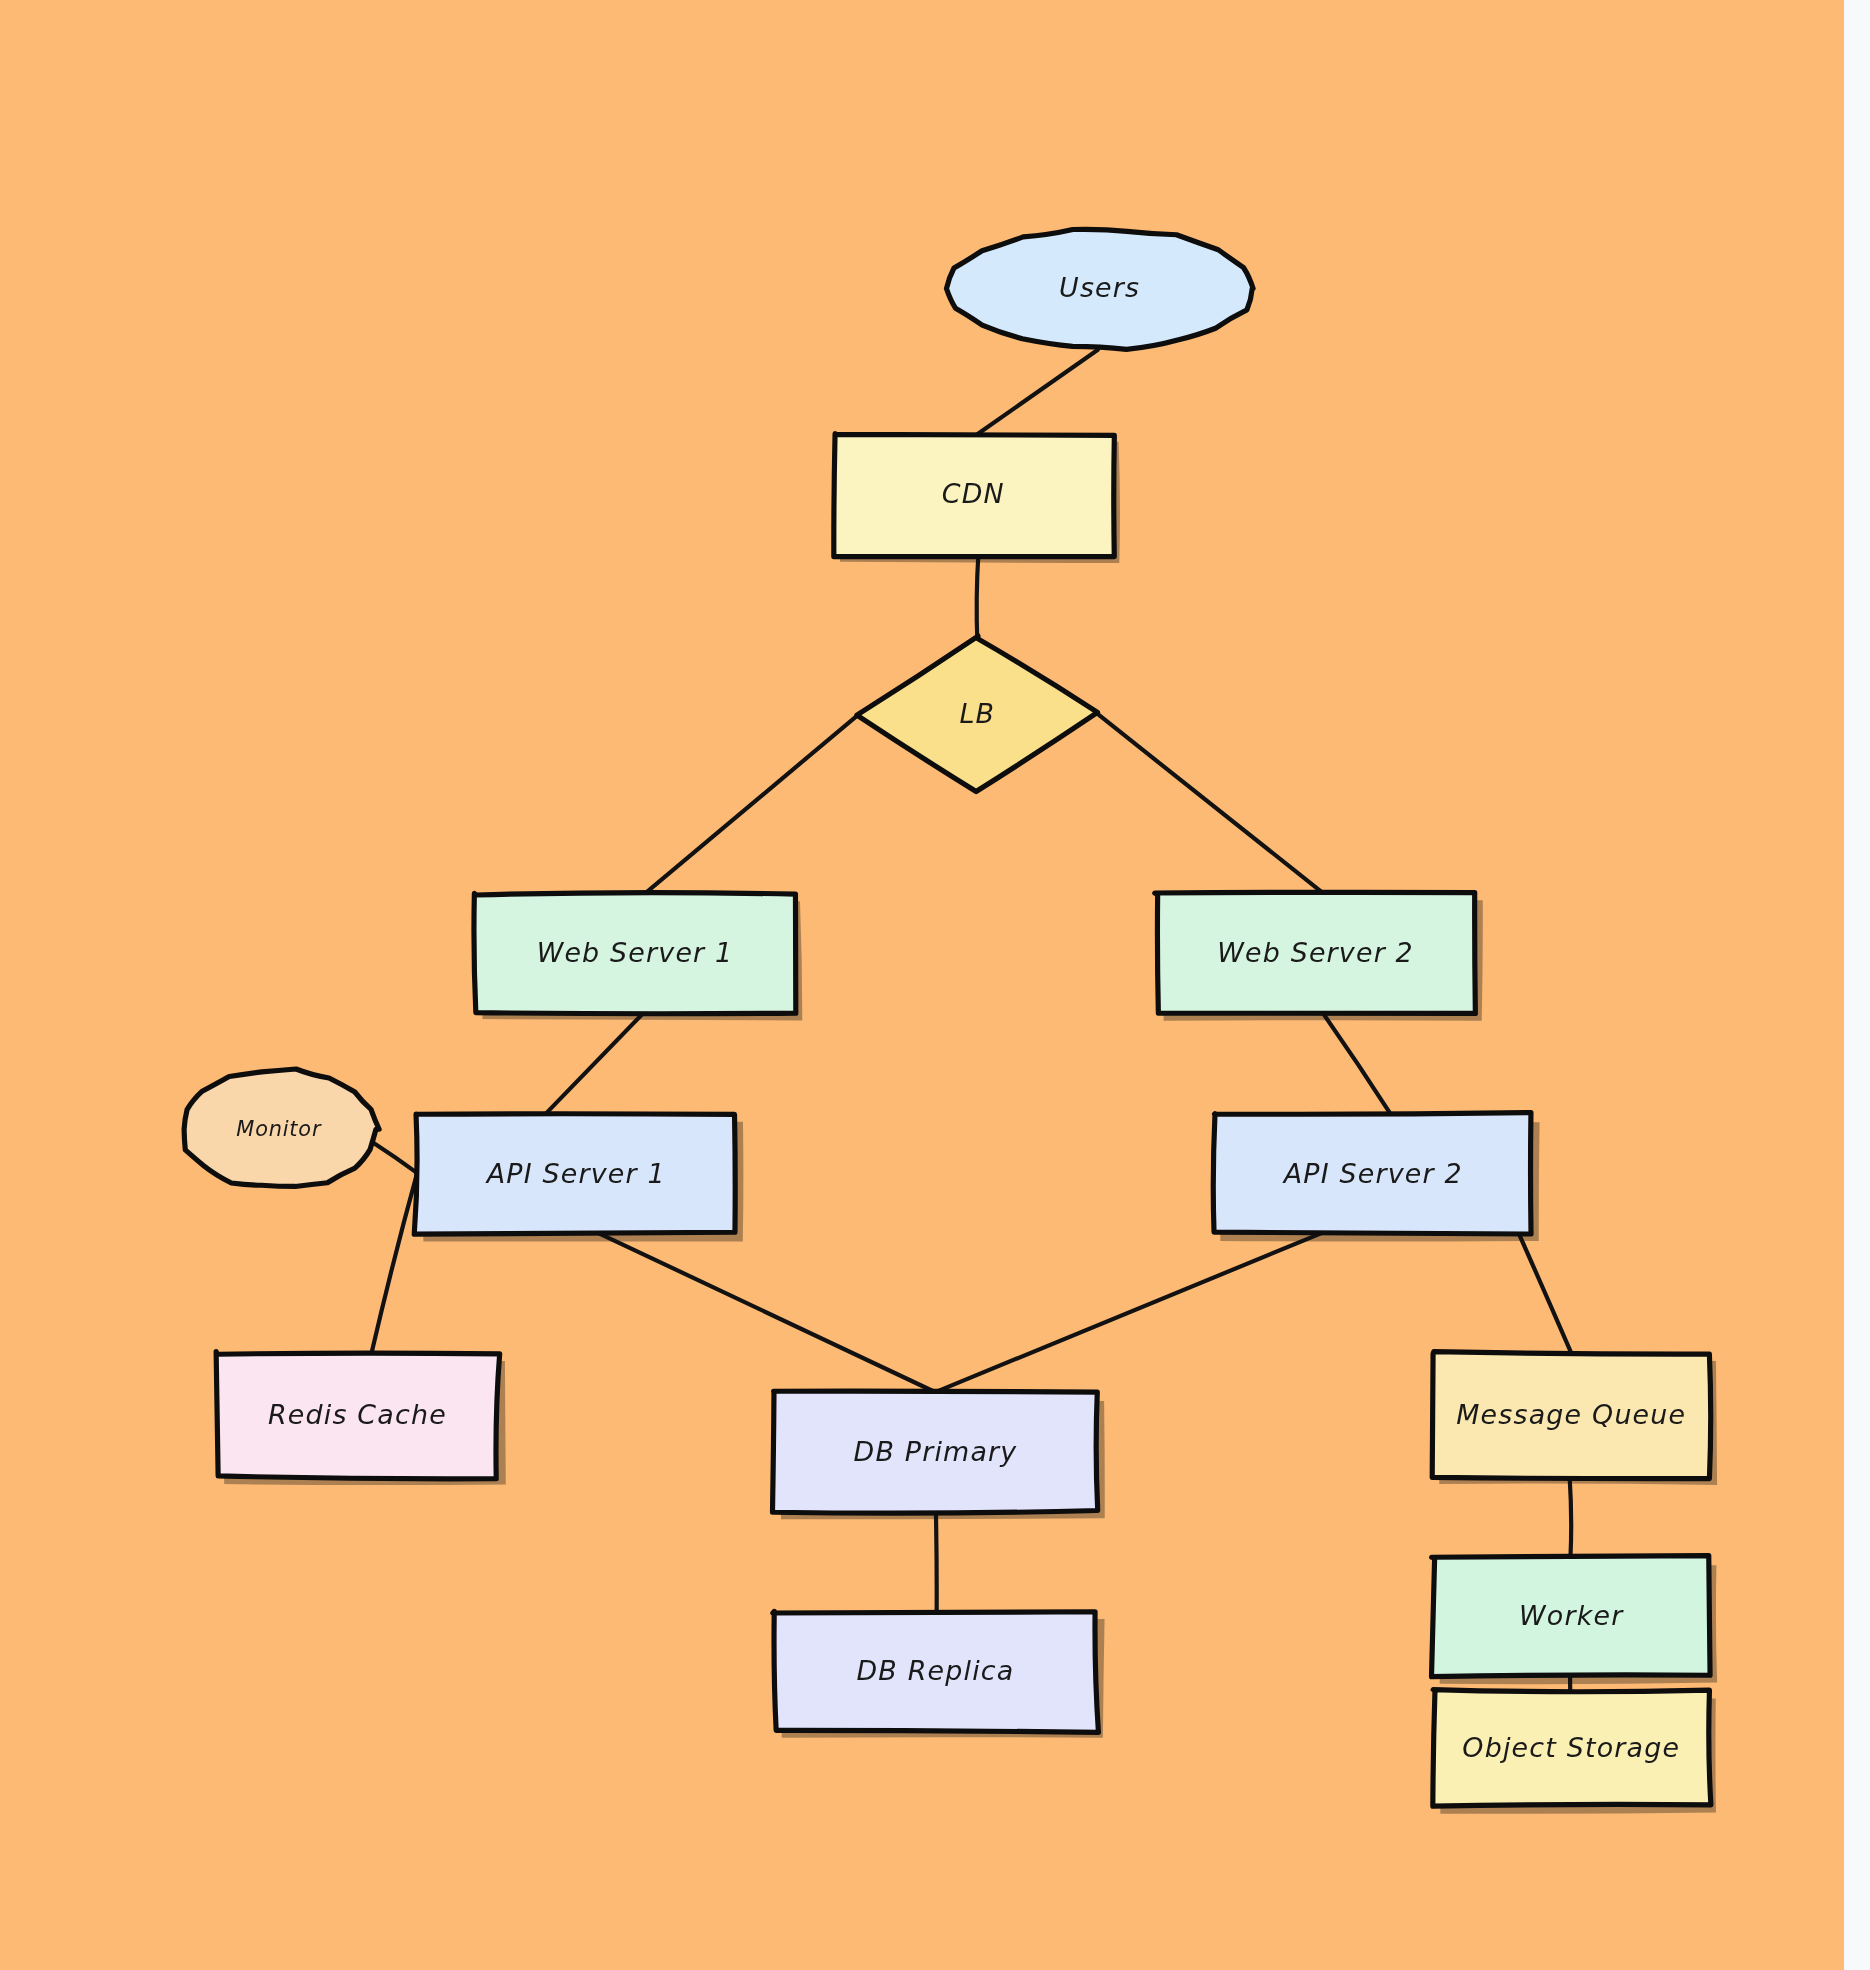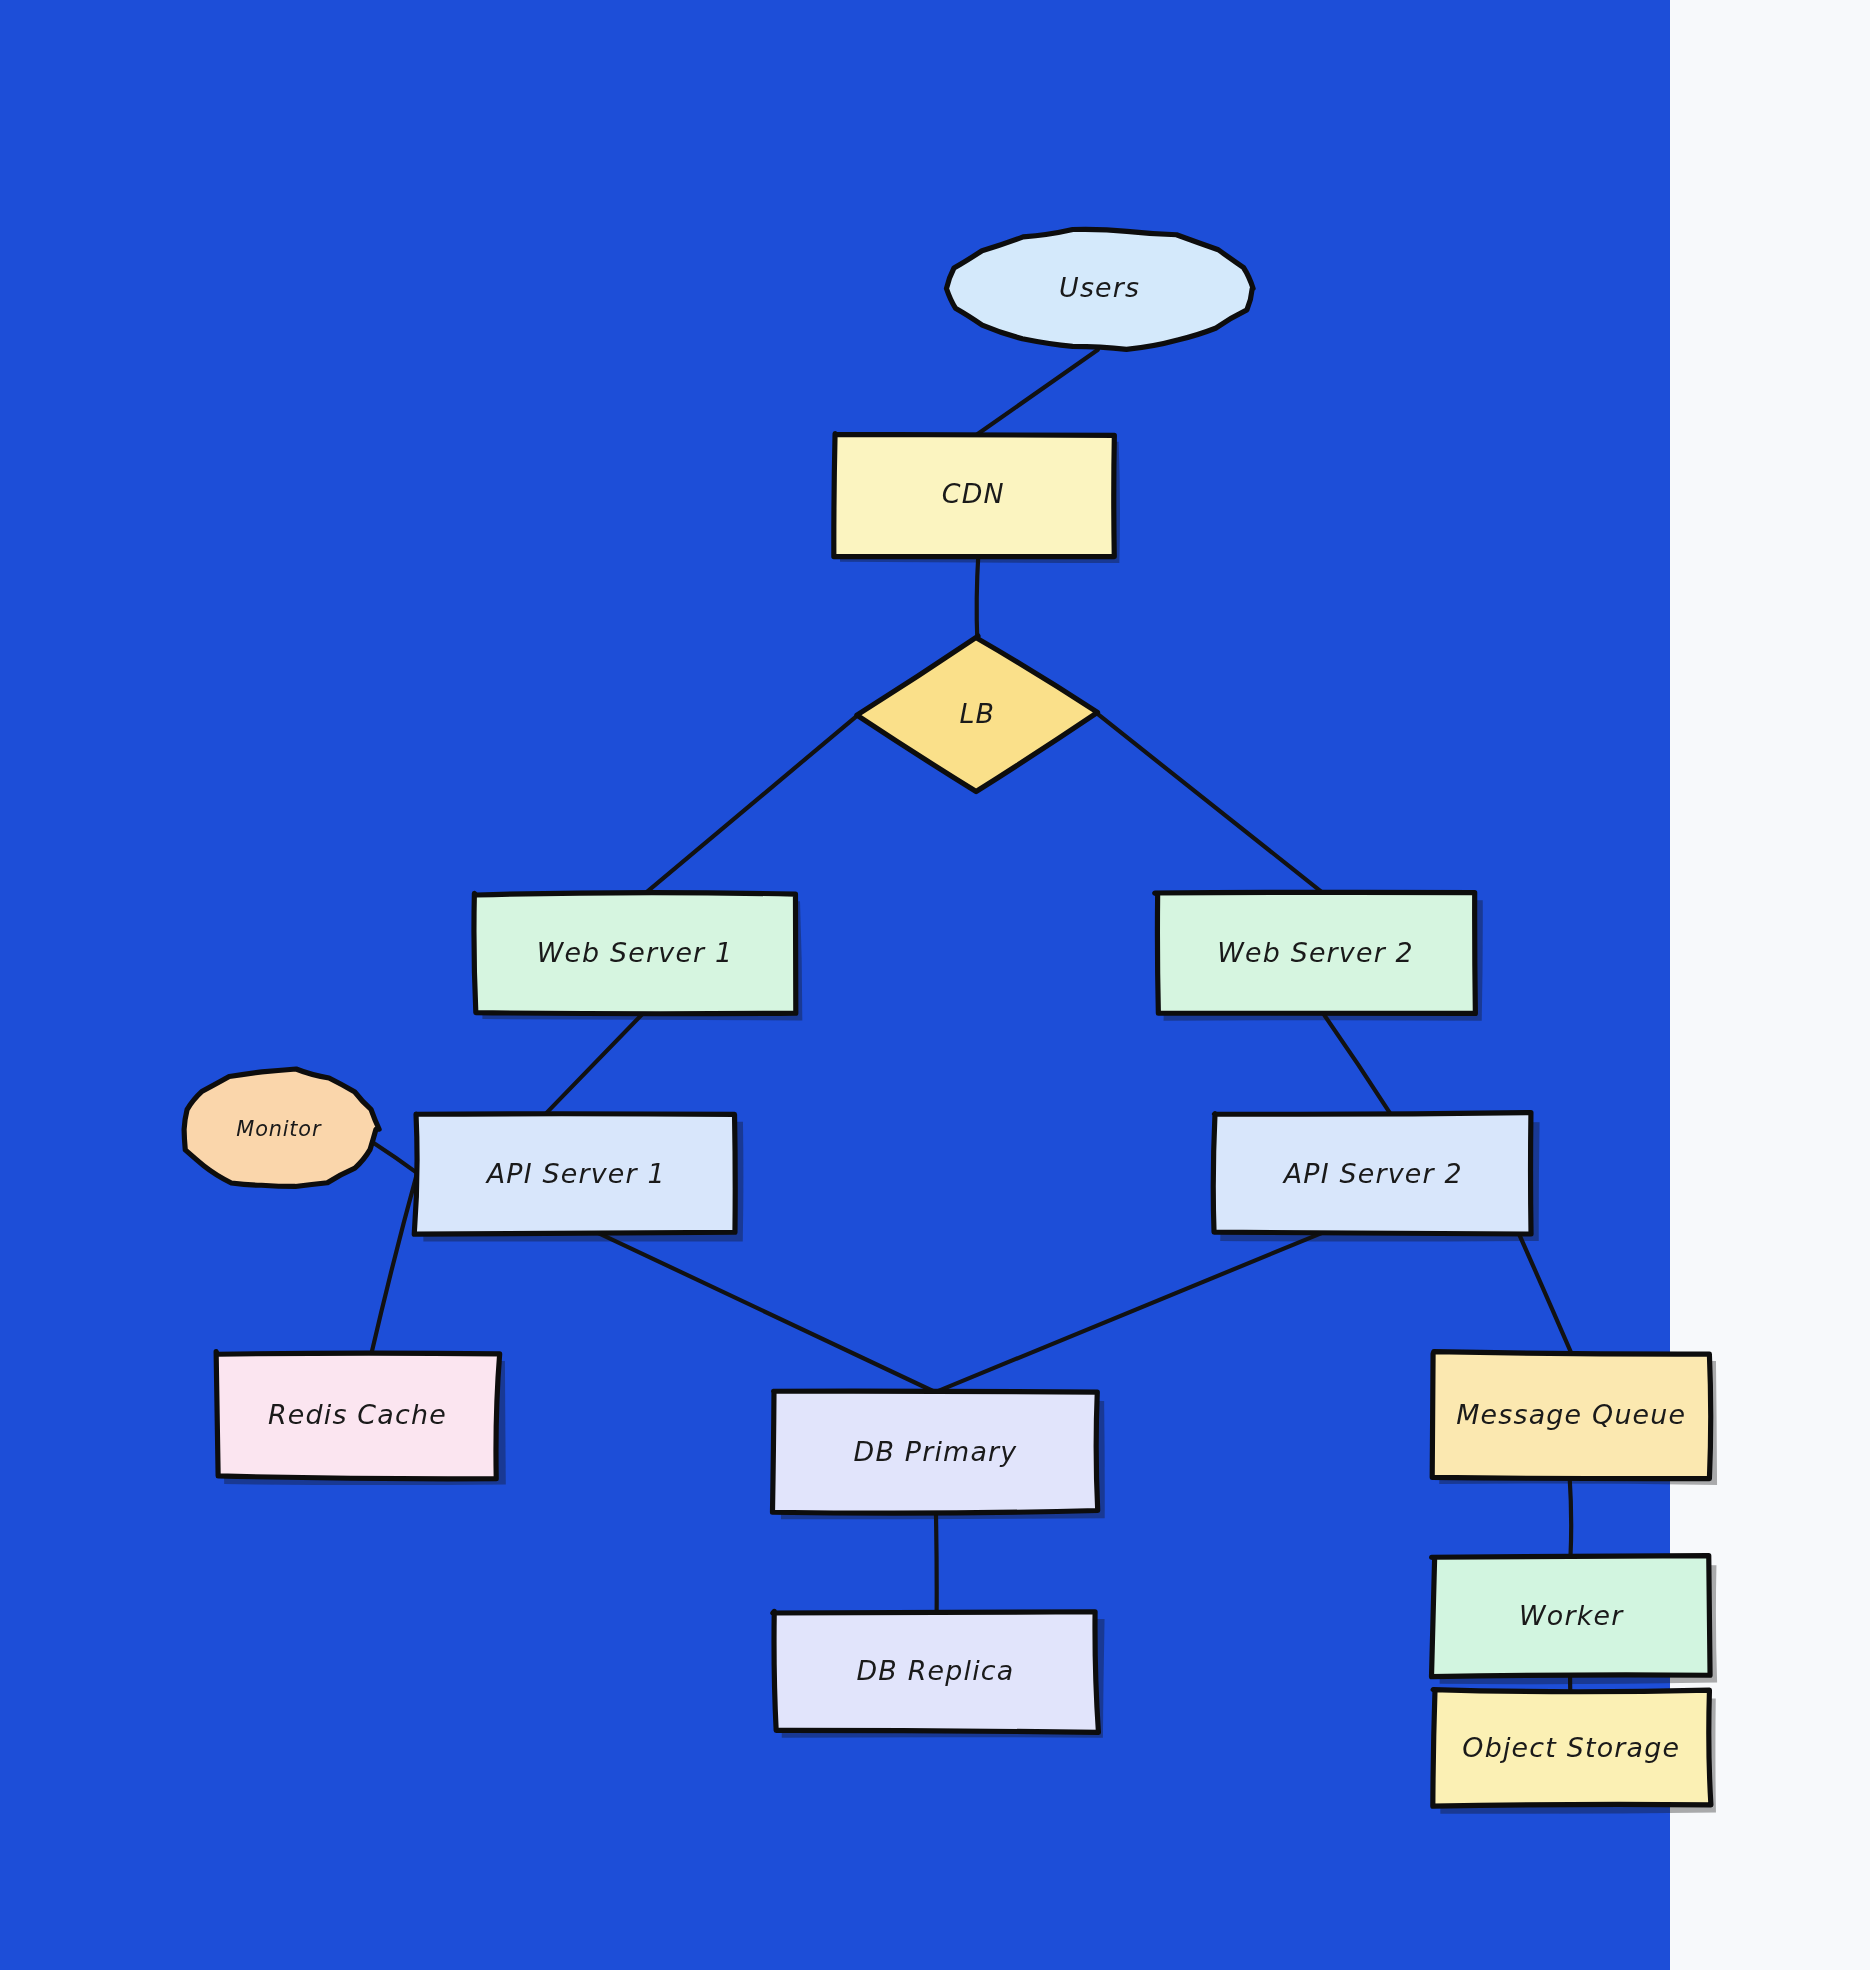--- a/index.html
+++ b/index.html
@@ -9,23 +9,23 @@
     background: #f7f9fb;
   }
   body {
     width: 1871px;
     height: 1970px;
     overflow: hidden;
     font-family: "DejaVu Sans", sans-serif;
   }
   #diagram-root {
     position: relative;
-    width: 1670px;
+    width: 1844px;
     height: 1970px;
-    background: #1d4ed8;
+    background: #fdba74;
   }
   svg#diagram-canvas {
     position: absolute;
     left: 0;
     top: 0;
     width: 1871px;
     height: 1970px;
     display: block;
   }
   .node-label {

